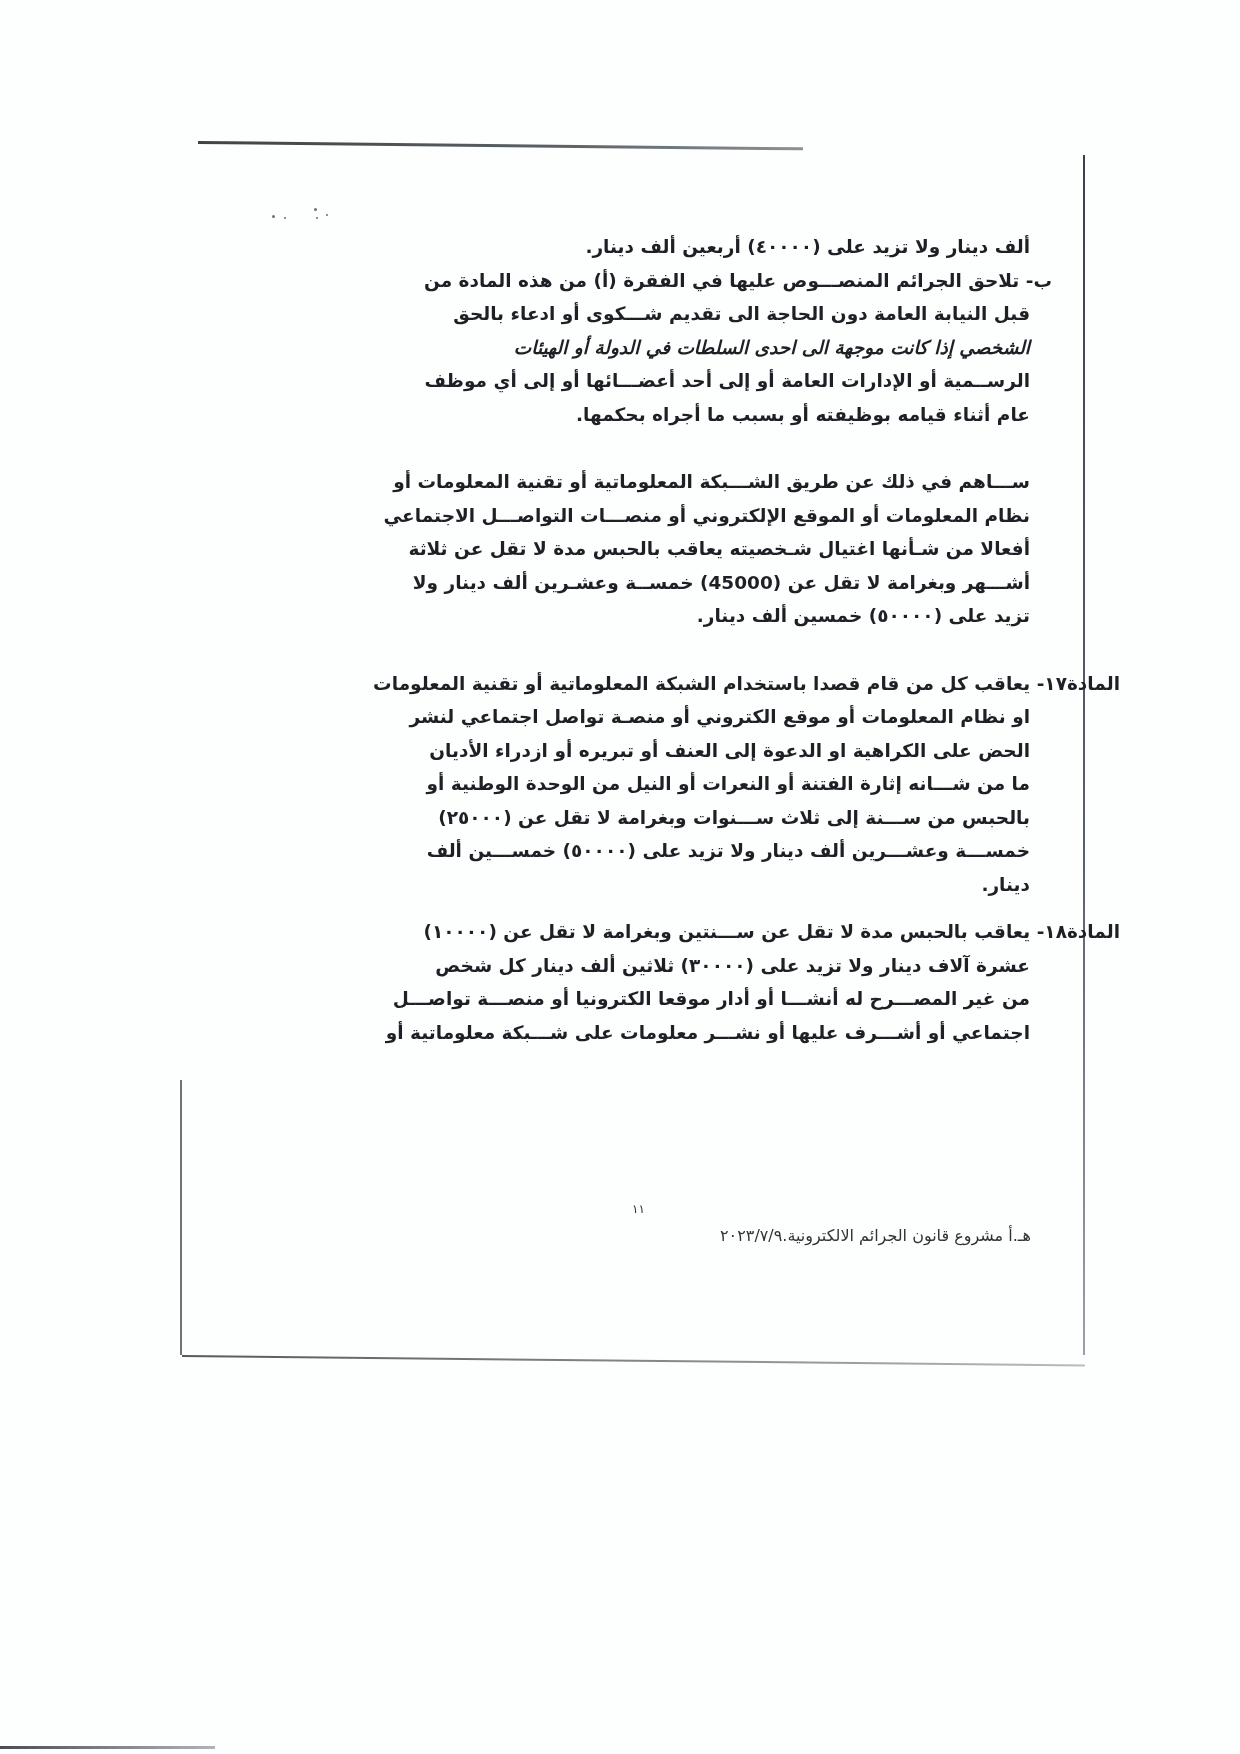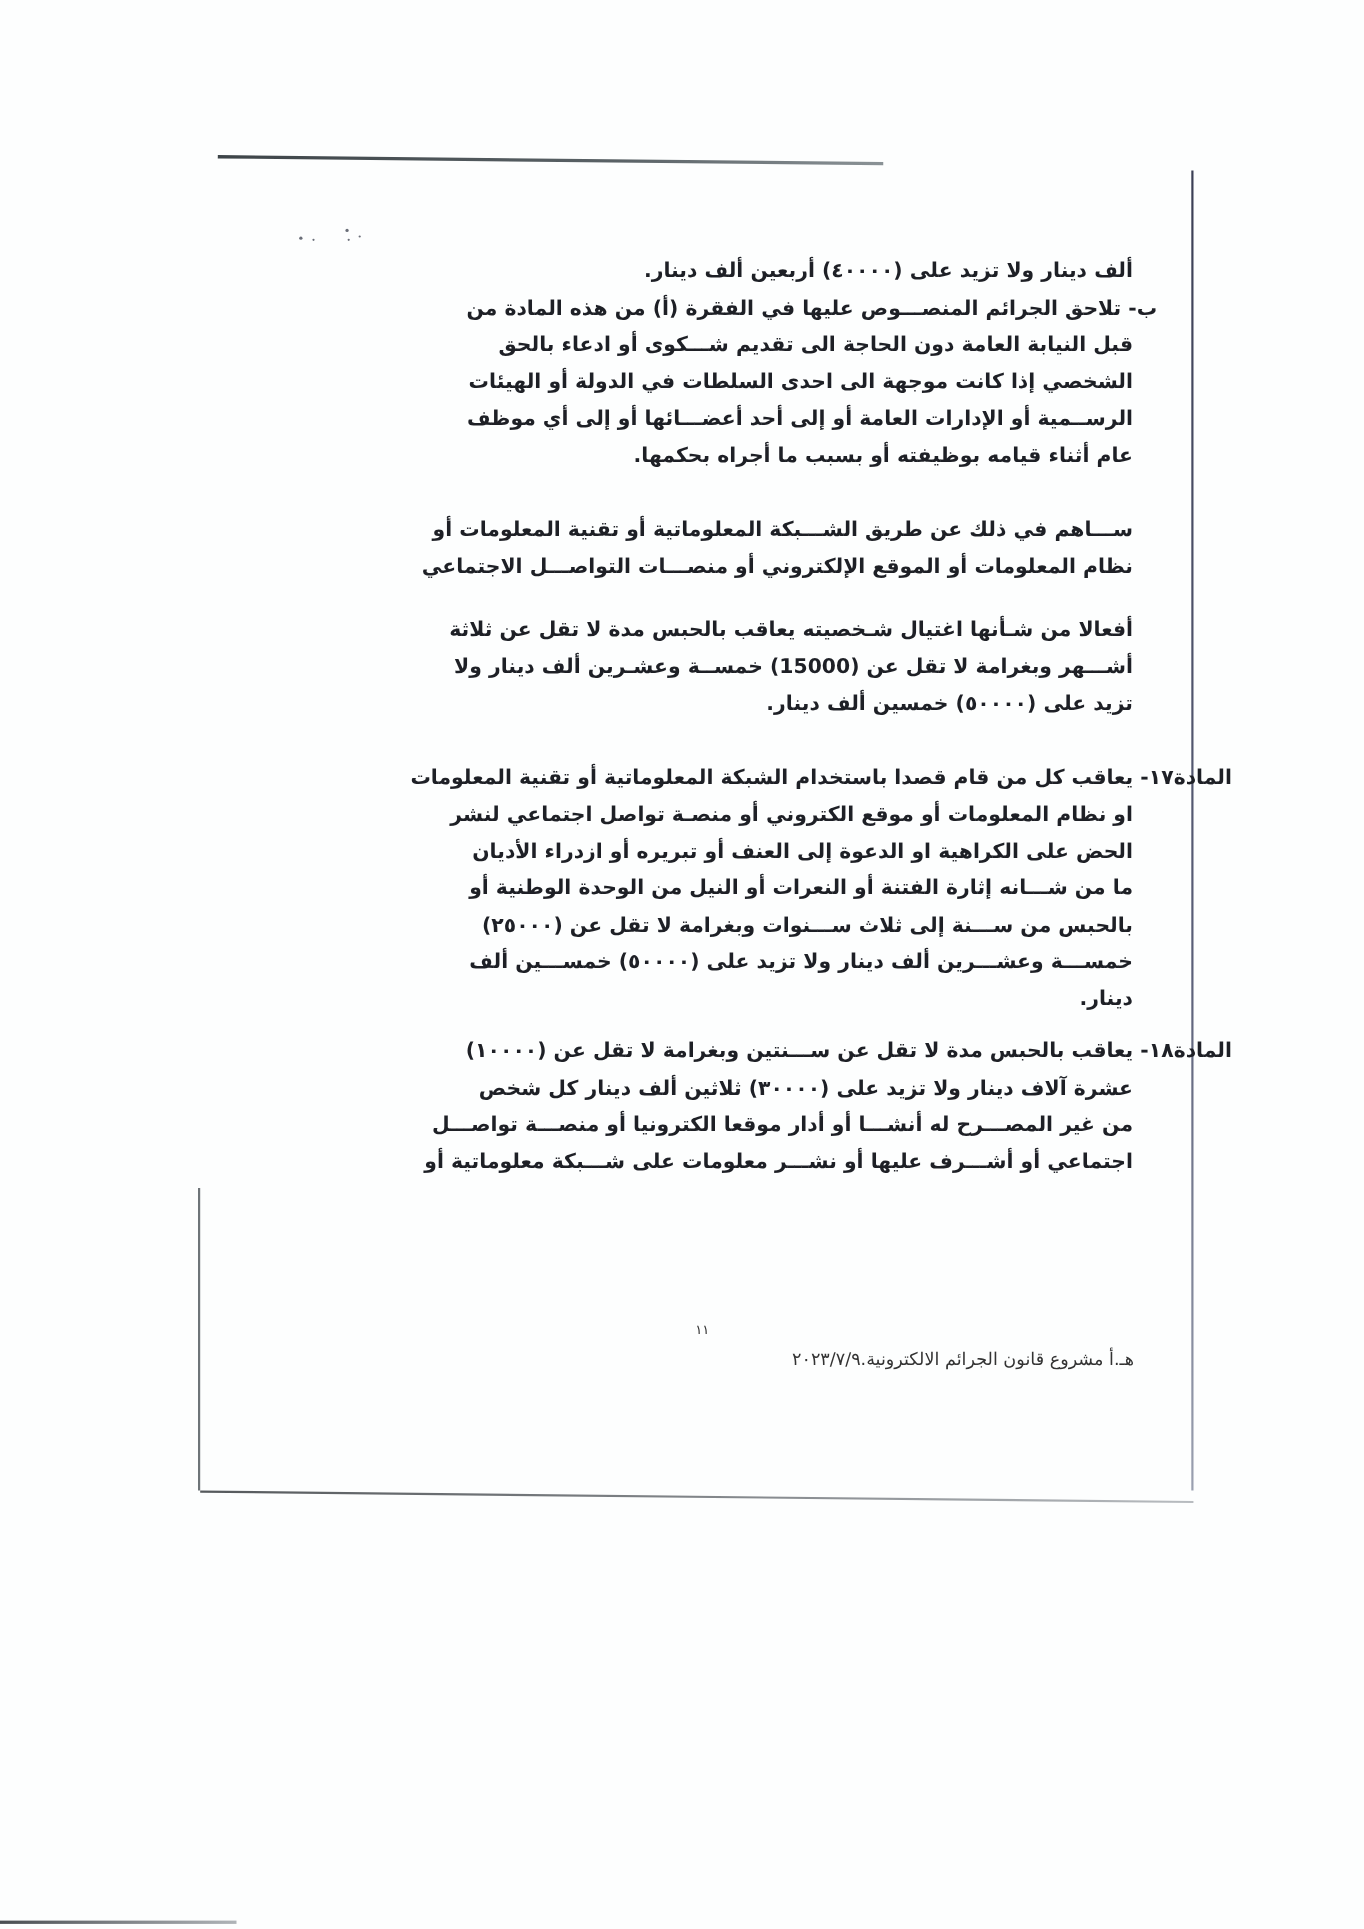--- a/index.html
+++ b/index.html
@@ -70,30 +70,30 @@
 
 <div class="page">
 
   <p class="para">
     <span class="line" style="padding-right:0;">ألف دينار ولا تزيد على (٤٠٠٠٠) أربعين ألف دينار.</span>
   </p>
 
   <p class="para" style="margin-right:-22px;">
     <span class="line">ب- تلاحق الجرائم المنصـــوص عليها في الفقرة (أ) من هذه المادة من</span>
     <span class="line" style="padding-right:22px;">قبل النيابة العامة دون الحاجة الى تقديم شـــكوى أو ادعاء بالحق</span>
-    <span class="line" style="padding-right:22px;">الشخصي إذا كانت موجهة الى احدى السلطات في الدولة أو الهيئات</span>
+    <span class="line" style="padding-right:22px;font-style:italic;">الشخصي إذا كانت موجهة الى احدى السلطات في الدولة أو الهيئات</span>
     <span class="line" style="padding-right:22px;">الرســمية أو الإدارات العامة أو إلى أحد أعضـــائها أو إلى أي موظف</span>
     <span class="line" style="padding-right:22px;">عام أثناء قيامه بوظيفته أو بسبب ما أجراه بحكمها.</span>
   </p>
 
   <p class="para" style="margin-top:34px; margin-right:-90px;">
     <span class="line" style="padding-right:90px;">ســـاهم في ذلك عن طريق الشـــبكة المعلوماتية أو تقنية المعلومات أو</span>
     <span class="line" style="padding-right:90px;">نظام المعلومات أو الموقع الإلكتروني أو منصـــات التواصـــل الاجتماعي</span>
-    <span class="line" style="padding-right:90px;margin-top:24px;">أفعالا من شـأنها اغتيال شـخصيته يعاقب بالحبس مدة لا تقل عن ثلاثة</span>
-    <span class="line" style="padding-right:90px;">أشـــهر وبغرامة لا تقل عن (15000) خمســة وعشـرين ألف دينار ولا</span>
+    <span class="line" style="padding-right:90px;">أفعالا من شـأنها اغتيال شـخصيته يعاقب بالحبس مدة لا تقل عن ثلاثة</span>
+    <span class="line" style="padding-right:90px;">أشـــهر وبغرامة لا تقل عن (45000) خمســة وعشـرين ألف دينار ولا</span>
     <span class="line" style="padding-right:90px;">تزيد على (٥٠٠٠٠) خمسين ألف دينار.</span>
   </p>
 
   <p class="para" style="margin-top:34px; margin-right:-90px;">
     <span class="line">المادة١٧- يعاقب كل من قام قصدا باستخدام الشبكة المعلوماتية أو تقنية المعلومات</span>
     <span class="line" style="padding-right:90px;">او نظام المعلومات أو موقع الكتروني أو منصـة تواصل اجتماعي لنشر</span>
     <span class="line" style="padding-right:90px;">الحض على الكراهية او الدعوة إلى العنف أو تبريره أو ازدراء الأديان</span>
     <span class="line" style="padding-right:90px;">ما من شـــانه إثارة الفتنة أو النعرات أو النيل من الوحدة الوطنية أو</span>
     <span class="line" style="padding-right:90px;">بالحبس من ســـنة إلى ثلاث ســـنوات وبغرامة لا تقل عن (٢٥٠٠٠)</span>
     <span class="line" style="padding-right:90px;">خمســـة وعشـــرين ألف دينار ولا تزيد على (٥٠٠٠٠) خمســـين ألف</span>

